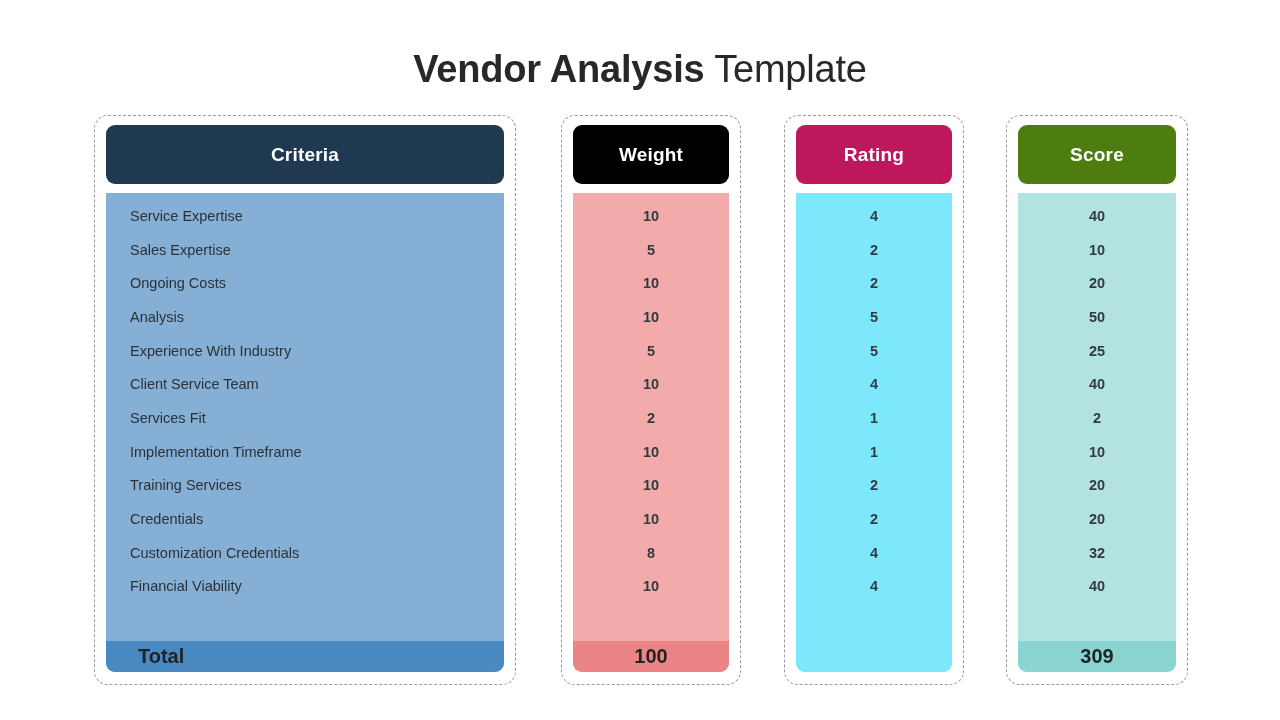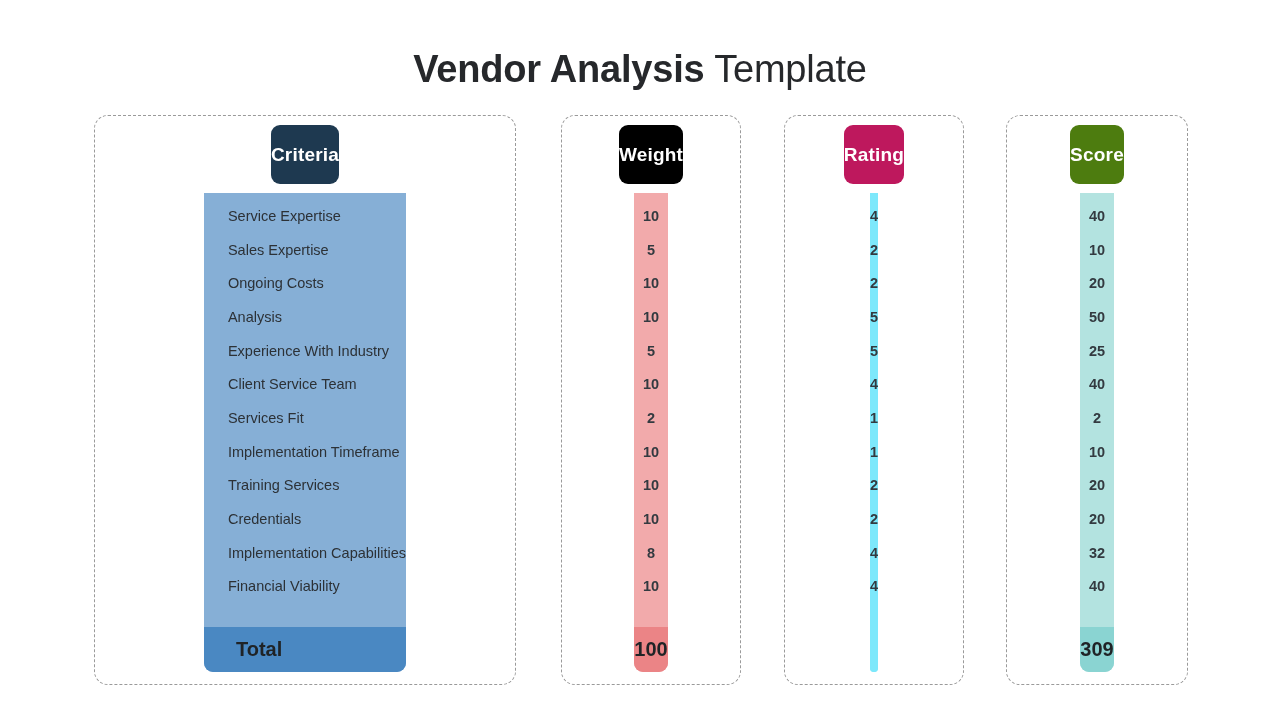--- a/index.html
+++ b/index.html
@@ -47,21 +47,20 @@
   .card {
     position: absolute;
     top: 0;
     height: 570px;
     border: 1.4px dashed #9a9a9a;
     border-radius: 14px;
     background: #ffffff;
     padding: 9px 11px 12px 11px;
     display: flex;
     flex-direction: column;
-    align-items: center;
   }
 
   .card.criteria { left: 0px;   width: 422px; }
   .card.weight   { left: 467px; width: 180px; }
   .card.rating   { left: 690px; width: 180px; }
   .card.score    { left: 912px; width: 182px; }
 
   .col-header {
     height: 59px;
     border-radius: 9px;
@@ -110,21 +109,21 @@
   .card.weight .row,
   .card.rating .row,
   .card.score  .row {
     justify-content: center;
     font-weight: bold;
     font-size: 14.5px;
     color: #333a40;
   }
 
   .total-row {
-    height: 45px;
+    height: 31px;
     display: flex;
     align-items: center;
     flex: none;
   }
   .card.criteria .total-row {
     padding-left: 32px;
     justify-content: flex-start;
     font-size: 20px;
     font-weight: bold;
     color: #1f2326;
@@ -156,21 +155,21 @@
             <div class="row">Service Expertise</div>
             <div class="row">Sales Expertise</div>
             <div class="row">Ongoing Costs</div>
             <div class="row">Analysis</div>
             <div class="row">Experience With Industry</div>
             <div class="row">Client Service Team</div>
             <div class="row">Services Fit</div>
             <div class="row">Implementation Timeframe</div>
             <div class="row">Training Services</div>
             <div class="row">Credentials</div>
-            <div class="row">Implementation Capabilities</div>
+            <div class="row">Customization Credentials</div>
             <div class="row">Financial Viability</div>
           </div>
         <div class="total-row" style="background: rgb(74, 136, 194);">Total</div>
       </div>
     </div>
 
     <div class="card weight">
       <div class="col-header" style="background: #000000;">Weight</div>
       <div class="col-body" style="background: rgb(242, 170, 171);">
         <div class="rows">

